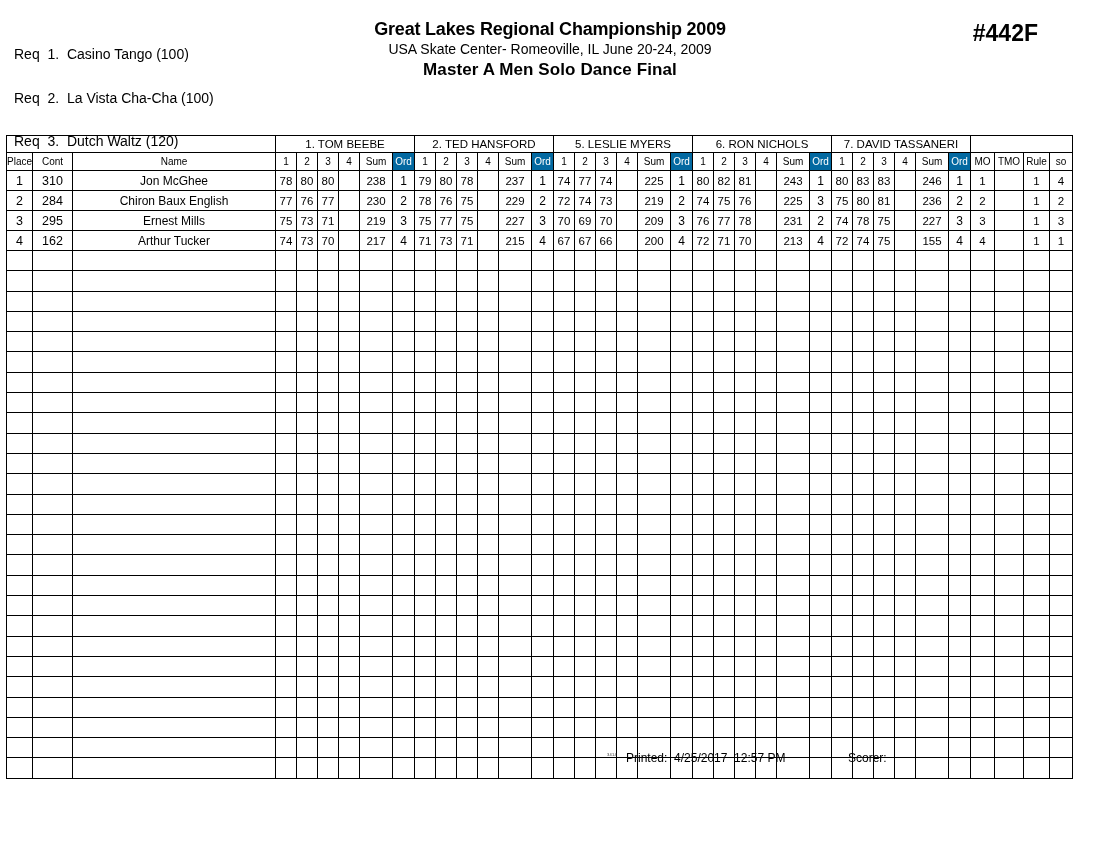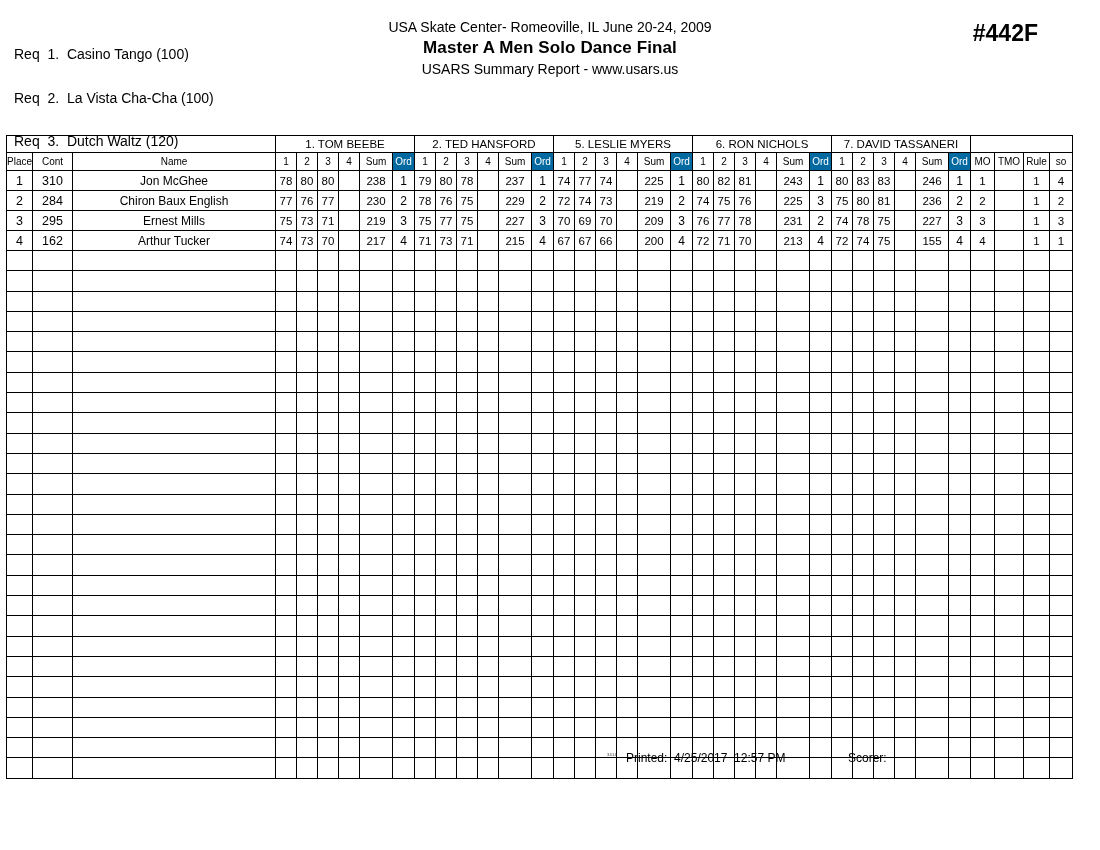--- a/index.html
+++ b/index.html
@@ -149,23 +149,23 @@
 </head>
 <body>
 
 <div id="req-list">
   <div class="req-line">Req  1.  Casino Tango (100)</div>
   <div class="req-line">Req  2.  La Vista Cha-Cha (100)</div>
   <div class="req-line">Req  3.  Dutch Waltz (120)</div>
 </div>
 
 <div id="title-block">
+  <div id="event-title">Great Lakes Regional Championship 2009</div>
   <div id="event-venue">USA Skate Center- Romeoville, IL  June 20-24, 2009</div>
   <div id="event-category">Master A Men Solo Dance Final</div>
-  <div id="event-report">USARS Summary Report - www.usars.us</div>
 </div>
 
 <div id="event-number">#442F</div>
 
 <table id="score-table">
   <colgroup>
     <col style="width:26px">
     <col style="width:40px">
     <col style="width:203px">
 

